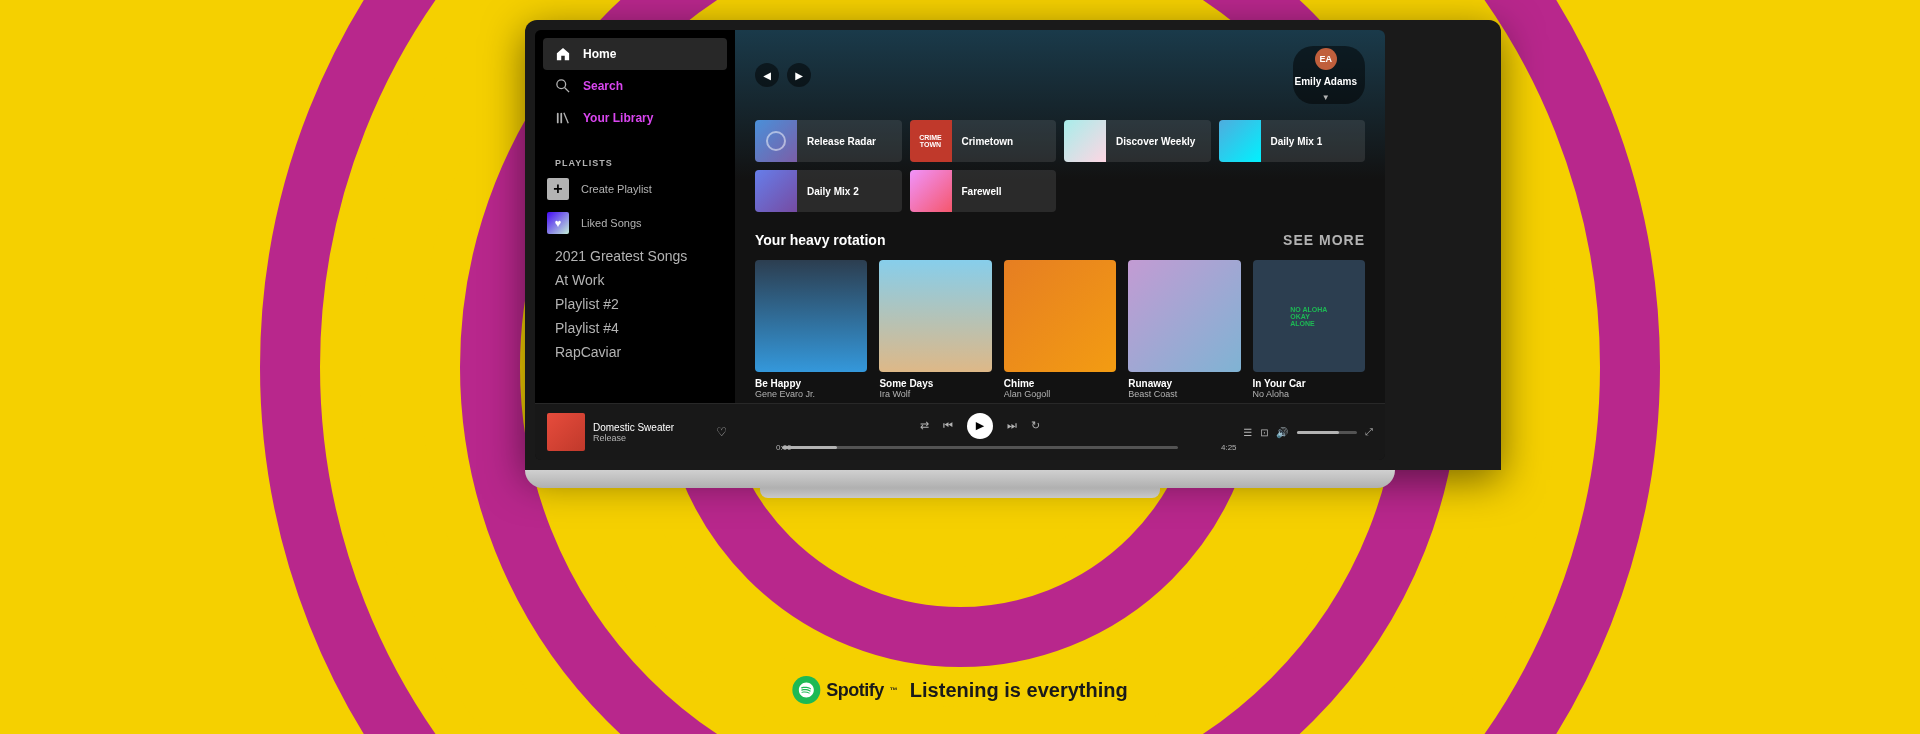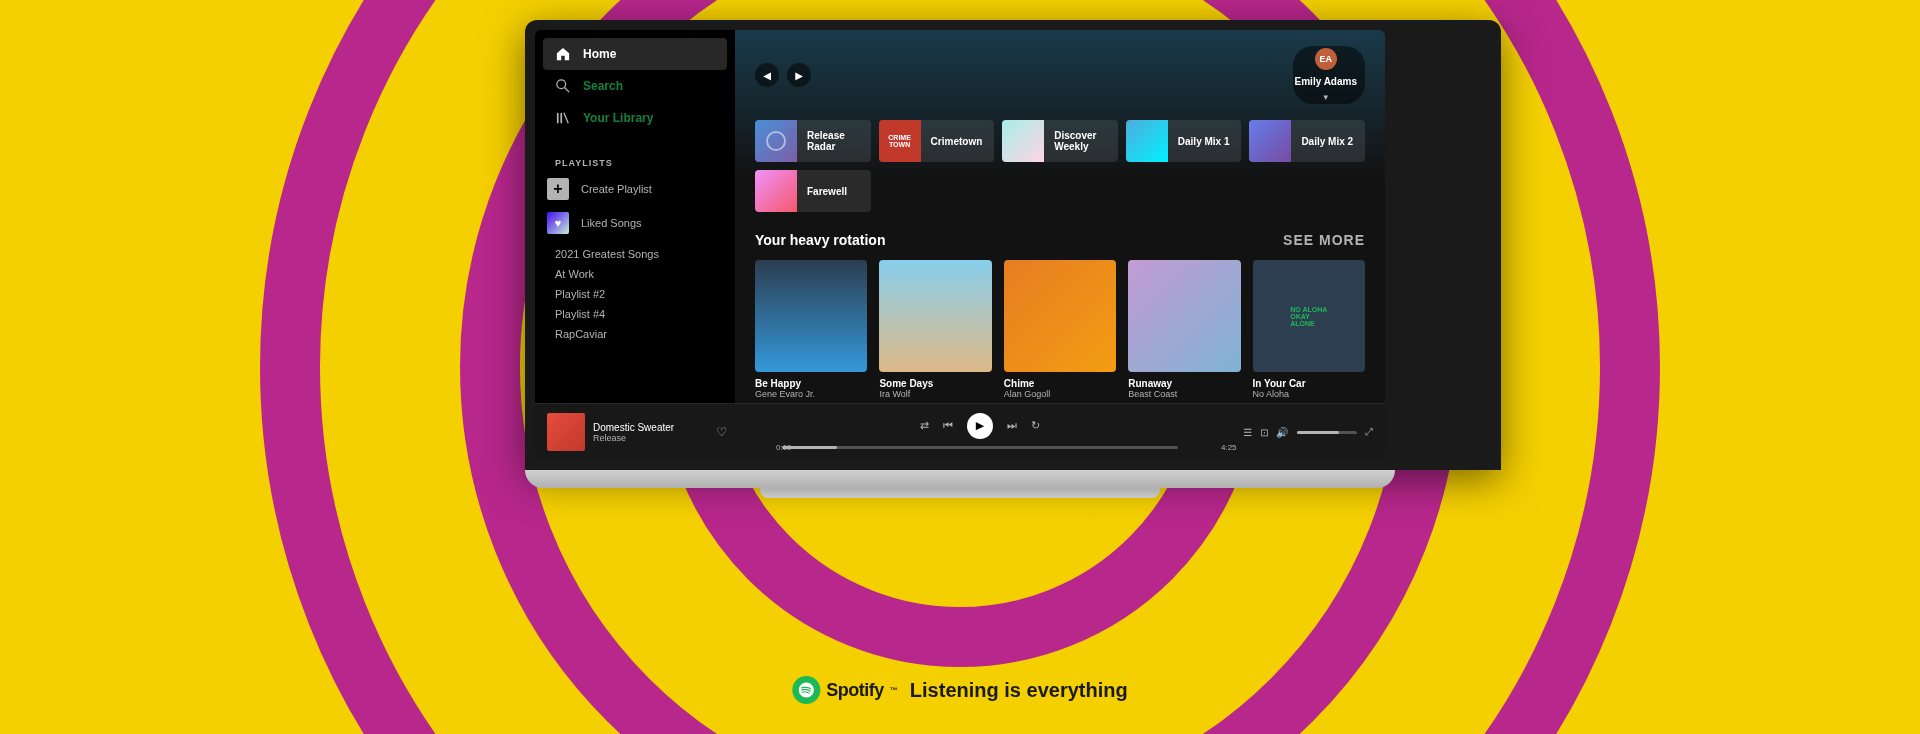--- a/index.html
+++ b/index.html
@@ -93,21 +93,21 @@
       padding: 0 8px;
     }
 
     .sidebar-item {
       display: flex;
       align-items: center;
       gap: 12px;
       padding: 8px 12px;
       border-radius: 4px;
       cursor: pointer;
-      color: #15803d;
+      color: #d946ef;
       font-size: 12px;
       font-weight: 700;
     }
 
     .sidebar-item.active {
       background: #282828;
       color: #fff;
     }
 
     .sidebar-icon {
@@ -168,21 +168,21 @@
       font-size: 11px;
       flex-shrink: 0;
     }
 
     .sidebar-extra-playlists {
       padding: 4px 0;
     }
 
     .sidebar-extra-item {
       padding: 4px 20px;
-      font-size: 11px;
+      font-size: 14px;
       color: #b3b3b3;
       cursor: pointer;
     }
 
     
     .main-content {
       flex: 1;
       background: linear-gradient(to bottom, #1a3a4a 0%, #121212 40%);
       overflow-y: auto;
       padding: 16px 20px;
@@ -247,21 +247,21 @@
     .greeting {
       font-size: 18px;
       font-weight: 700;
       color: #fff;
       margin-bottom: 14px;
     }
 
     
     .quick-grid {
       display: grid;
-      grid-template-columns: repeat(5, 1fr);
+      grid-template-columns: repeat(4, 1fr);
       gap: 8px;
       margin-bottom: 20px;
     }
 
     .quick-card {
       background: rgba(255,255,255,0.1);
       border-radius: 4px;
       display: flex;
       align-items: center;
       gap: 0;

